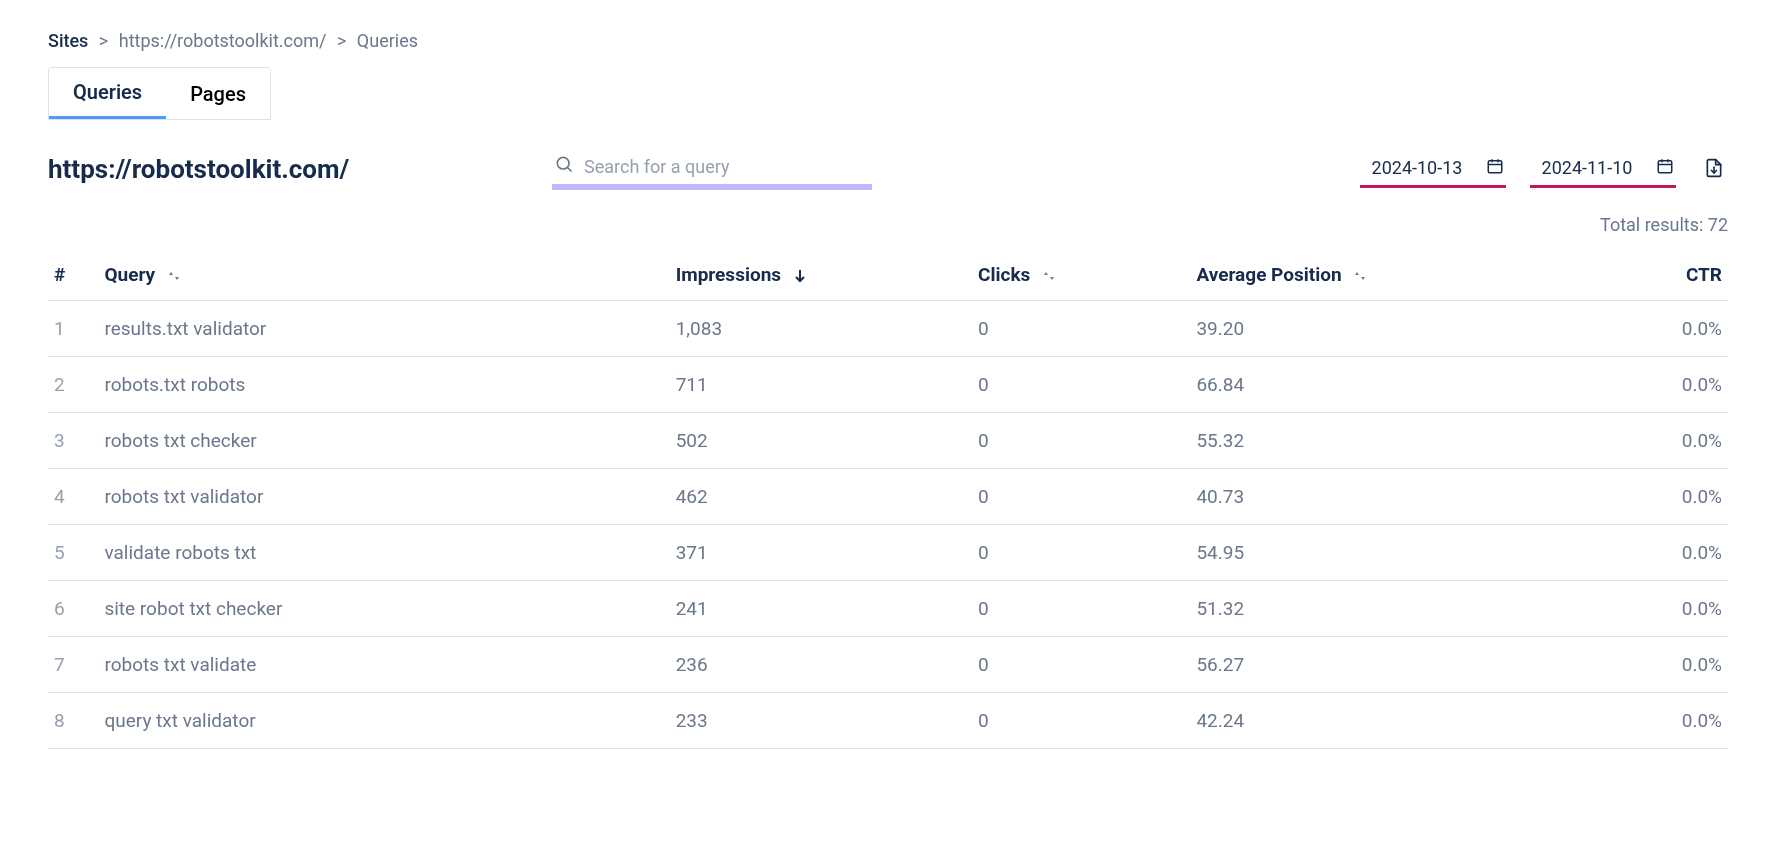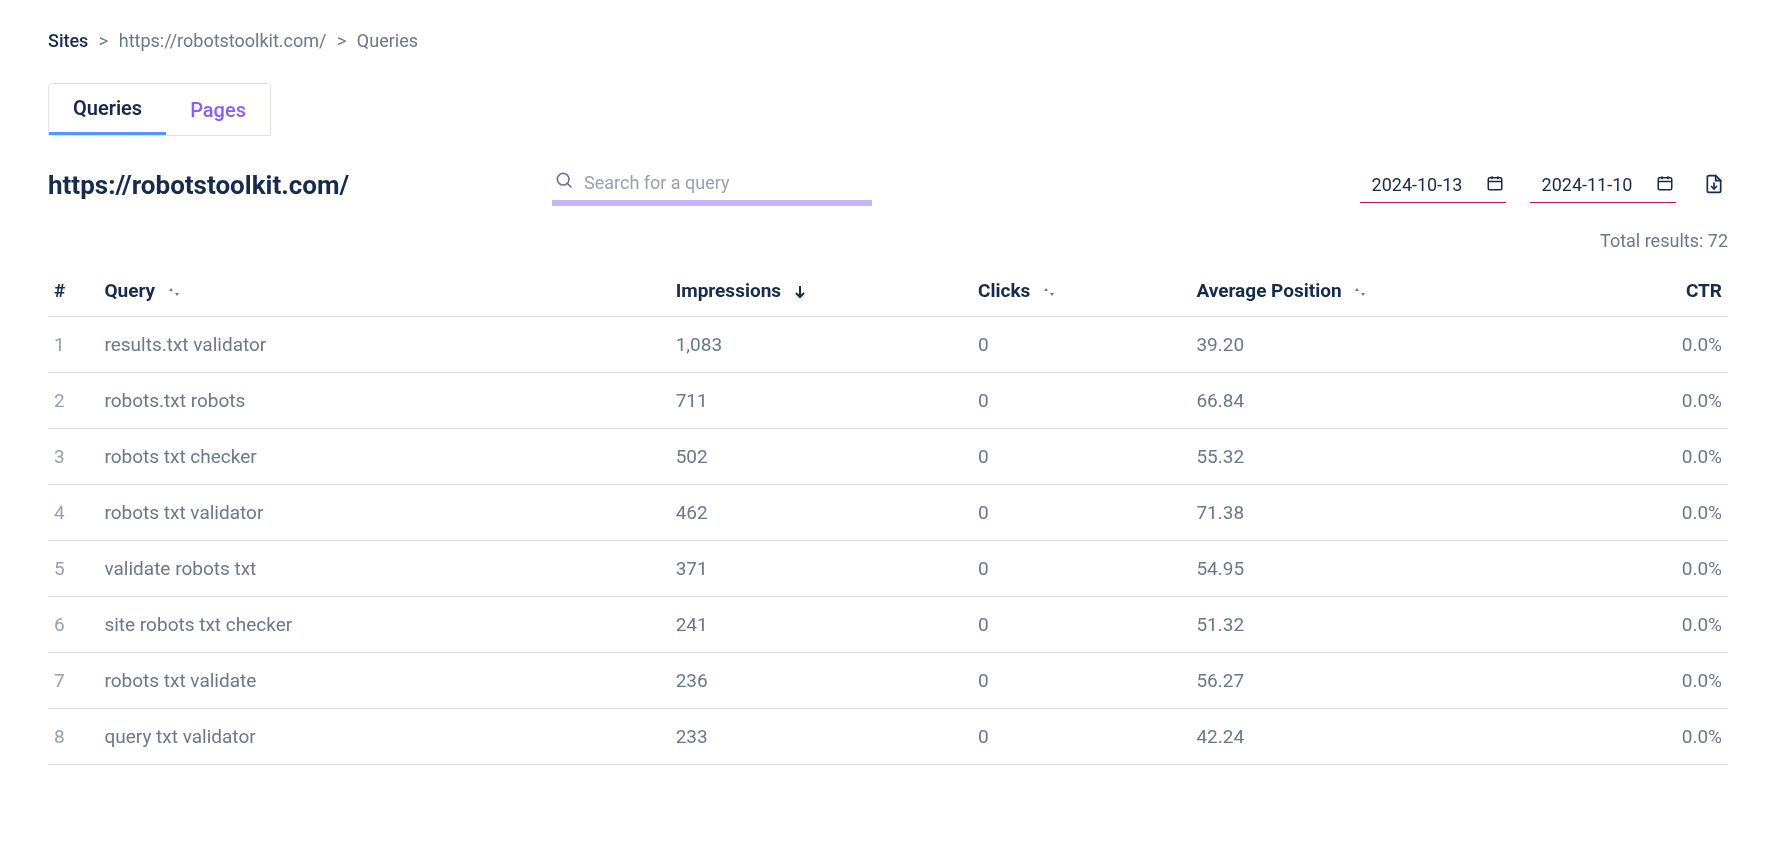--- a/index.html
+++ b/index.html
@@ -9,21 +9,21 @@
     }
     body {
       font-family: -apple-system, BlinkMacSystemFont, "Segoe UI", Roboto, sans-serif;
       background: #fff;
       padding: 30px 48px;
       color: #253858;
     }
     .breadcrumb {
       font-size: 18px;
       color: #6b778c;
-      margin-bottom: 32px;
+      margin-bottom: 16px;
     }
     .breadcrumb a {
       color: #6b778c;
       text-decoration: none;
     }
     .breadcrumb .sep {
       margin: 0 6px;
       color: #6b778c;
     }
     .breadcrumb .sites-link {
@@ -34,21 +34,21 @@
       display: flex;
       border: 1px solid #dfe1e6;
       border-radius: 4px 4px 0 0;
       width: fit-content;
       margin-bottom: 28px;
       overflow: hidden;
     }
     .tab {
       padding: 12px 24px;
       font-size: 20px;
-      color: #8b5cf6;
+      color: #000000;
       cursor: pointer;
       background: #fff;
       border: none;
       font-family: inherit;
     }
     .tab.active {
       color: #172b4d;
       font-weight: 600;
       border-bottom: 3px solid #4c9aff;
     }
@@ -97,21 +97,21 @@
       flex: 1;
     }
     .date-controls {
       display: flex;
       align-items: center;
       gap: 24px;
     }
     .date-input-wrap {
       display: flex;
       align-items: flex-start;
-      border-bottom: 1px solid #be185d;
+      border-bottom: 3px solid #be185d;
       padding: 6px 2px;
       gap: 14px;
     }
     .date-input {
       border: none;
       outline: none;
       font-size: 18px;
       color: #172b4d;
       font-family: inherit;
       width: 110px;
@@ -316,34 +316,34 @@
         <td>502</td>
         <td>0</td>
         <td>55.32</td>
         <td class="ctr">0.0%</td>
       </tr>
       <tr>
         <td class="idx">4</td>
         <td>robots txt validator</td>
         <td>462</td>
         <td>0</td>
-        <td>71.38</td>
+        <td>40.73</td>
         <td class="ctr">0.0%</td>
       </tr>
       <tr>
         <td class="idx">5</td>
         <td>validate robots txt</td>
         <td>371</td>
         <td>0</td>
         <td>54.95</td>
         <td class="ctr">0.0%</td>
       </tr>
       <tr>
         <td class="idx">6</td>
-        <td>site robots txt checker</td>
+        <td>site robot txt checker</td>
         <td>241</td>
         <td>0</td>
         <td>51.32</td>
         <td class="ctr">0.0%</td>
       </tr>
       <tr>
         <td class="idx">7</td>
         <td>robots txt validate</td>
         <td>236</td>
         <td>0</td>

